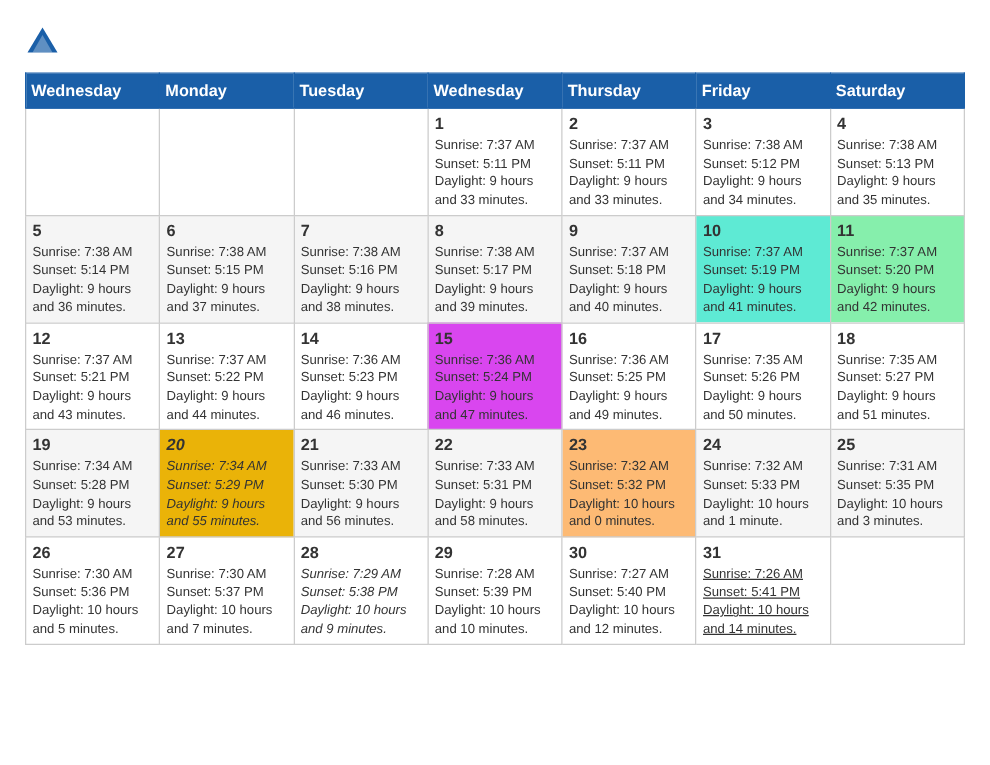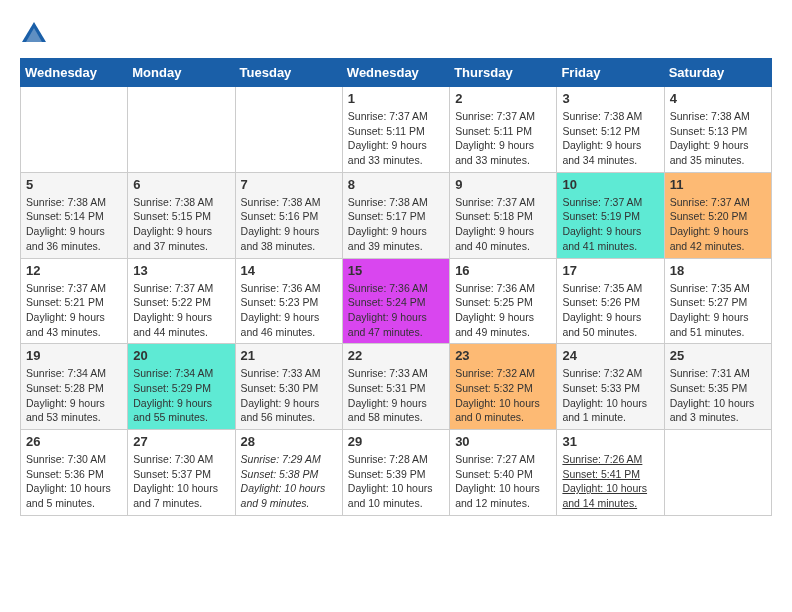--- a/index.html
+++ b/index.html
@@ -185,21 +185,21 @@
           <div class="day-info" style="white-space: pre-line;">Sunrise: 7:37 AM
 Sunset: 5:18 PM
 Daylight: 9 hours and 40 minutes.</div>
         </td>
         <td style="background-color: #5eead4;">
           <div class="day-number">10</div>
           <div class="day-info" style="white-space: pre-line;">Sunrise: 7:37 AM
 Sunset: 5:19 PM
 Daylight: 9 hours and 41 minutes.</div>
         </td>
-        <td style="background-color: #fdba74;">
+        <td style="background-color: #86efac;">
           <div class="day-number">11</div>
           <div class="day-info" style="white-space: pre-line;">Sunrise: 7:37 AM
 Sunset: 5:20 PM
 Daylight: 9 hours and 42 minutes.</div>
         </td>
       </tr>
       <tr>
         <td style="background-color: rgb(255, 255, 255);">
           <div class="day-number">12</div>
           <div class="day-info" style="white-space: pre-line;">Sunrise: 7:37 AM
@@ -243,21 +243,21 @@
 Daylight: 9 hours and 51 minutes.</div>
         </td>
       </tr>
       <tr>
         <td style="background-color: rgb(245, 245, 245);">
           <div class="day-number">19</div>
           <div class="day-info" style="white-space: pre-line;">Sunrise: 7:34 AM
 Sunset: 5:28 PM
 Daylight: 9 hours and 53 minutes.</div>
         </td>
-        <td style="background-color: #5eead4;">
+        <td style="background-color: #eab308; font-style: italic;">
           <div class="day-number">20</div>
           <div class="day-info" style="white-space: pre-line;">Sunrise: 7:34 AM
 Sunset: 5:29 PM
 Daylight: 9 hours and 55 minutes.</div>
         </td>
         <td style="background-color: rgb(245, 245, 245);">
           <div class="day-number">21</div>
           <div class="day-info" style="white-space: pre-line;">Sunrise: 7:33 AM
 Sunset: 5:30 PM
 Daylight: 9 hours and 56 minutes.</div>

